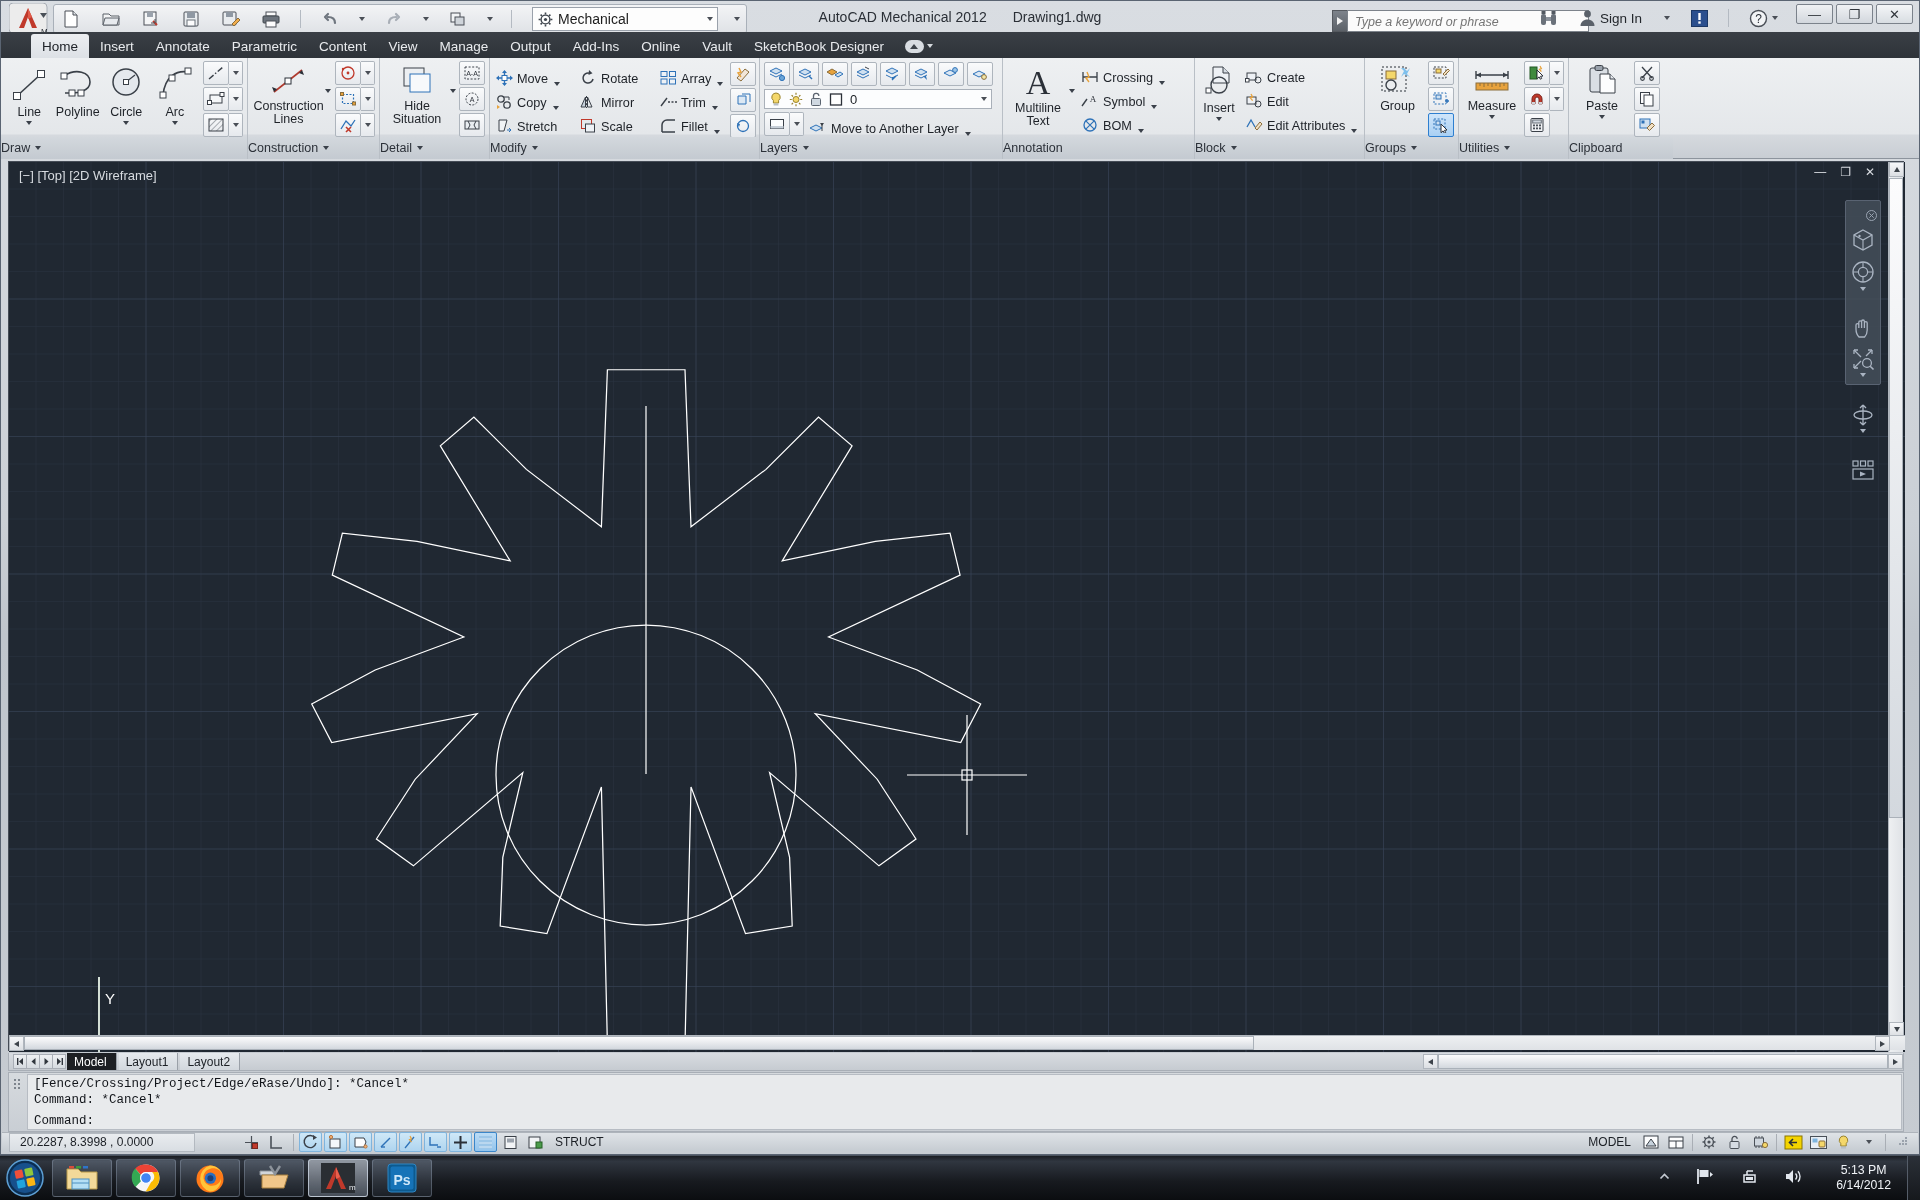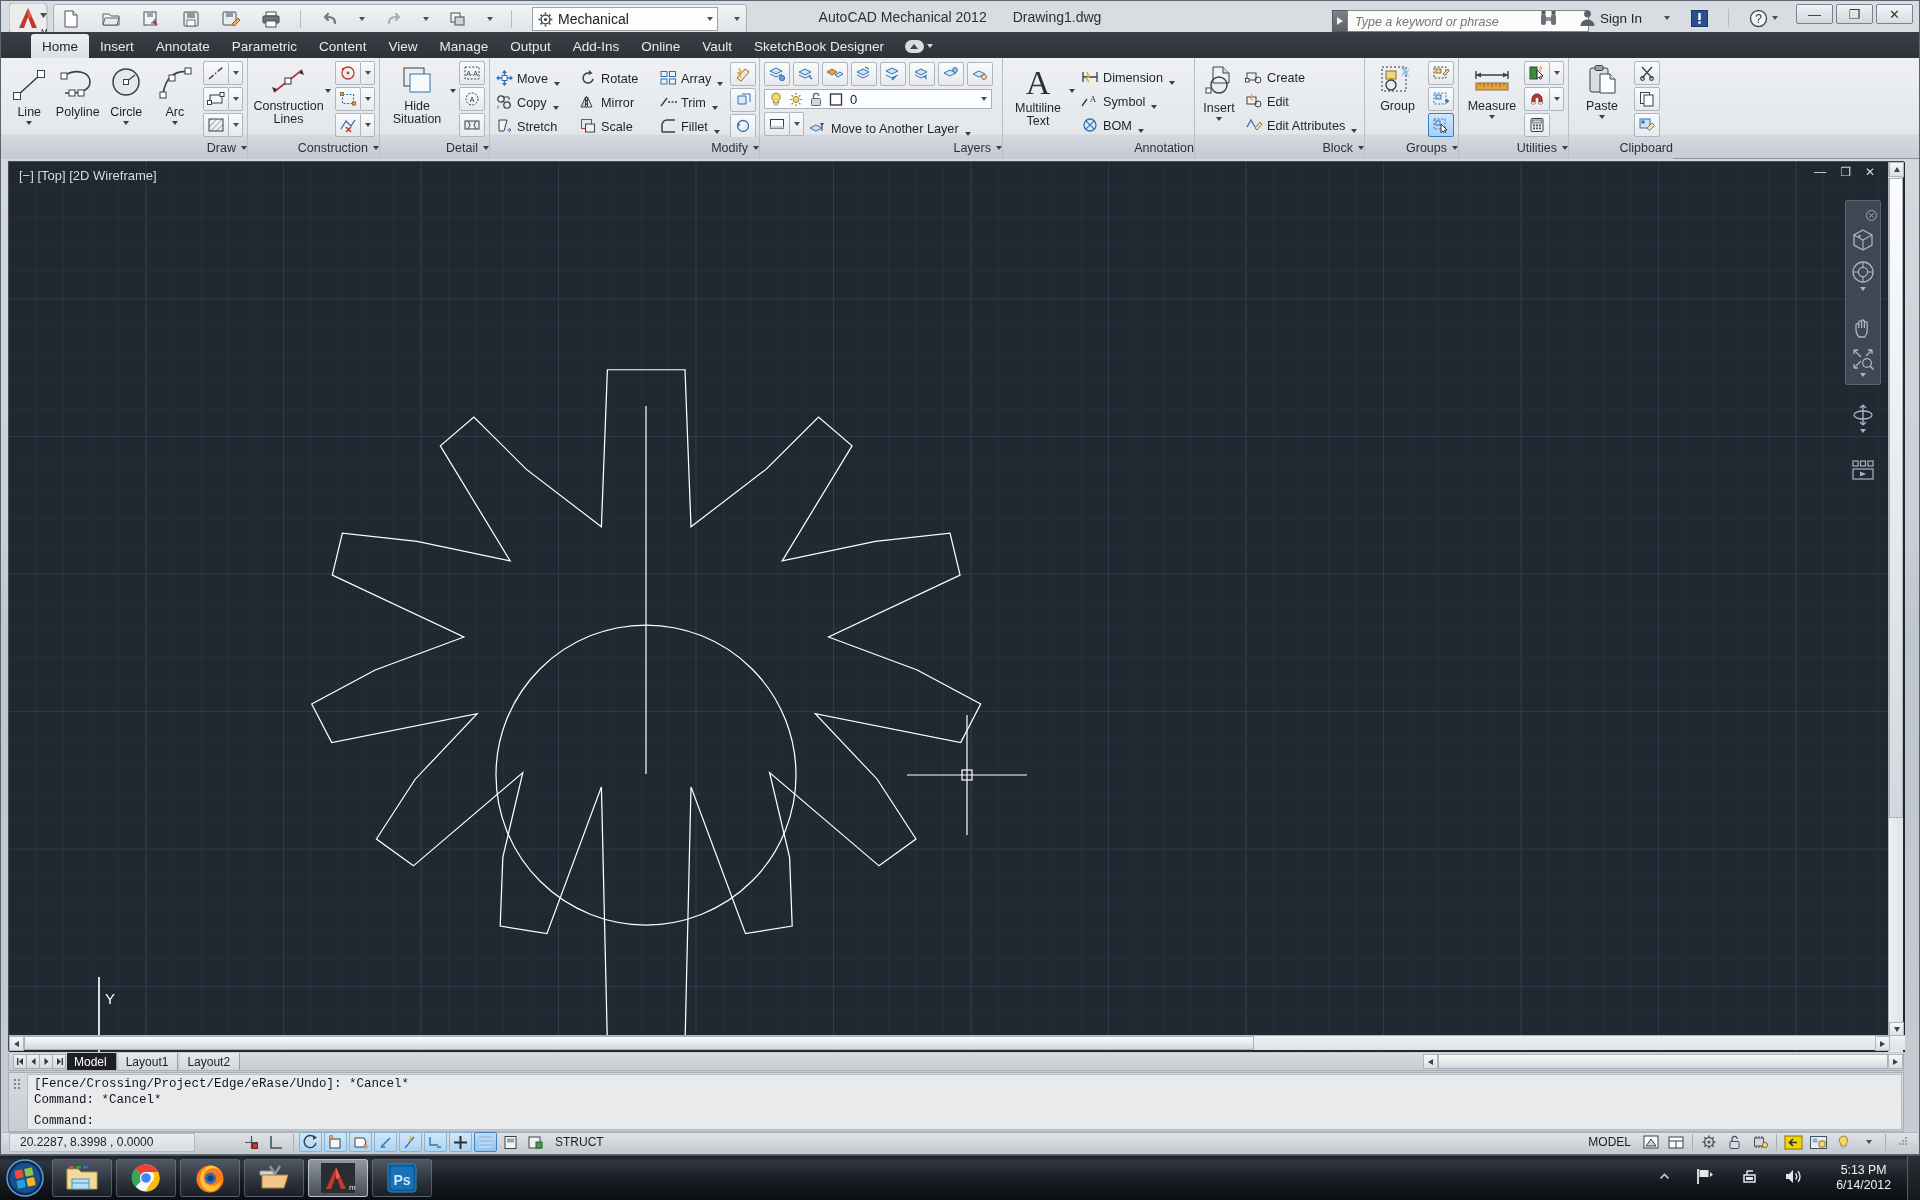--- a/index.html
+++ b/index.html
@@ -109,21 +109,21 @@
     position: absolute; left: 0; top: 57px; width: 1918px; height: 101px;
     background: linear-gradient(to bottom,#eef0f2 0%,#e4e7ea 76%, #d5d9de 77%, #c9ced4 100%);
     border-bottom: 1px solid #8d949d;
     display: flex;
   }
   .panel { position: relative; height: 101px; border-right: 1px solid #b9bfc6; }
   .panel-body { height: 78px; display: flex; align-items: flex-start; padding: 3px 4px 0 4px; }
   .panel-title {
     position: absolute; bottom: 0; left: 0; width: 100%; height: 22px;
     background: linear-gradient(to bottom,#d3d8dd,#c4cad1);
-    display: flex; align-items: center; justify-content: flex-end; gap: 5px;
+    display: flex; align-items: center; justify-content: flex-start; gap: 5px;
     font-size: 12.5px; color: #2b3038;
   }
   .panel-title .tri-down { border-top-color:#3a4049; }
 
   .bigbtn {
     width: 56px; display: flex; flex-direction: column; align-items: center;
     padding-top: 3px;
   }
   .bigbtn .lbl { font-size: 12.5px; color: #1e2228; text-align: center; line-height: 13px; margin-top: 2px; }
   .bigbtn .caret { width:0;height:0;border-left:3px solid transparent;border-right:3px solid transparent;border-top:4px solid #3a4049; margin-top:2px;}
@@ -852,21 +852,21 @@
             </svg>
             <span class="lbl">Multiline Text</span>
           </div>
           <span class="caret" style="margin-top:28px;width:0;height:0;border-left:3px solid transparent;border-right:3px solid transparent;border-top:4px solid #3a4049"></span>
           <div class="col" style="margin-left:4px">
             <div class="smbtn">
               <svg width="18" height="16" viewBox="0 0 18 16">
                   <path d="M2 3v10M16 3v10M2 8h14" stroke="#3a4048" stroke-width="1.3"></path>
                   <path d="M6 3l2 5-3 1 3 4" fill="none" stroke="#e8a33d" stroke-width="1.4"></path>
                 </svg>
-              <span>Dimension</span>
+              <span>Crossing</span>
                 <span class="caret"></span>
             </div>
             <div class="smbtn">
               <svg width="18" height="16" viewBox="0 0 18 16">
                   <path d="M1 13l5-7" stroke="#3a4048" stroke-width="1.4"></path>
                   <text x="12" y="9" font-size="9" text-anchor="middle" fill="#2b3038" font-family="Liberation Serif, serif">A</text>
                 </svg>
               <span>Symbol</span>
                 <span class="caret"></span>
             </div>

